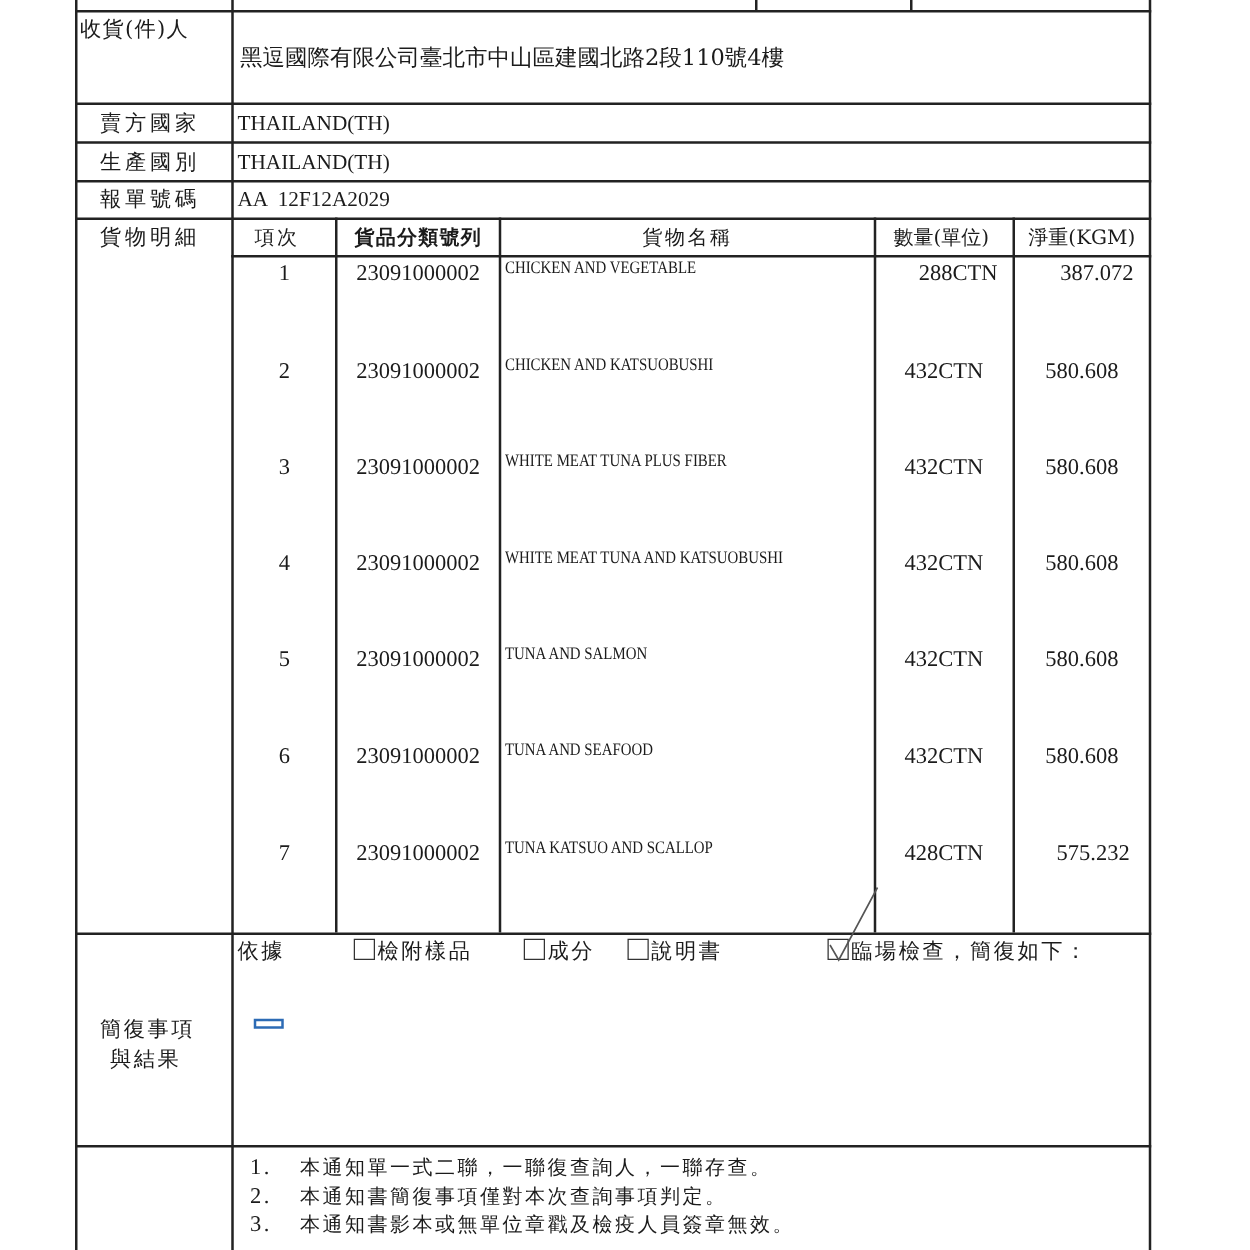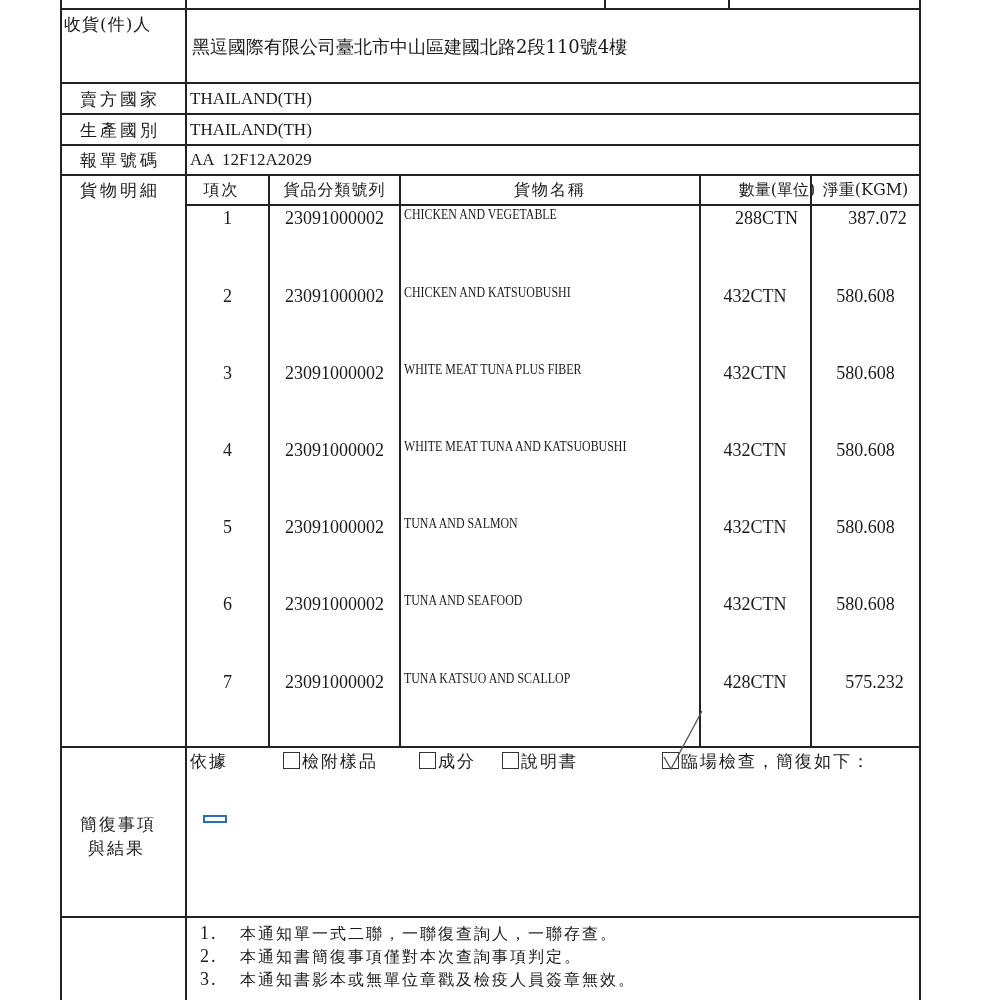--- a/index.html
+++ b/index.html
@@ -49,23 +49,23 @@
 
 <div class="lbl" style="left:80px;top:119px;">生產國別</div>
 <div class="val" style="left:190px;top:119px;">THAILAND(TH)</div>
 
 <div class="lbl" style="left:80px;top:149px;">報單號碼</div>
 <div class="val" style="left:190px;top:149px;white-space:pre;">AA  12F12A2029</div>
 
 <div class="lbl" style="left:80px;top:179px;">貨物明細</div>
 
 <div class="hdr" style="left:187px;top:178px;width:69px;">項次</div>
-<div class="hdr" style="left:270px;top:178px;width:129px;letter-spacing:1px;">貨品分類號列</div>
+<div class="hdr" style="left:270px;top:178px;width:129px;letter-spacing:1px;font-weight:bold;">貨品分類號列</div>
 <div class="hdr" style="left:401px;top:178px;width:298px;">貨物名稱</div>
-<div class="hdr" style="left:728px;top:178px;width:98px;letter-spacing:0;">數量(單位)</div>
+<div class="hdr" style="left:704px;top:178px;width:98px;letter-spacing:0;">數量(單位)</div>
 <div class="hdr" style="left:812px;top:178px;width:107px;letter-spacing:0;">淨重(KGM)</div>
 
 <div>
   <div class="cell" style="left:187px;top:206px;width:81px;">1</div>
   <div class="cell" style="left:270px;top:206px;width:129px;">23091000002</div>
   <div class="name" style="left:404px;top:205px;">CHICKEN AND VEGETABLE</div>
   <div class="cell" style="left:700px;top:206px;width:133px;">288CTN</div>
   <div class="cell" style="left:812px;top:206px;width:107px;margin-left:12px;">387.072</div>
 </div>
 <div>

